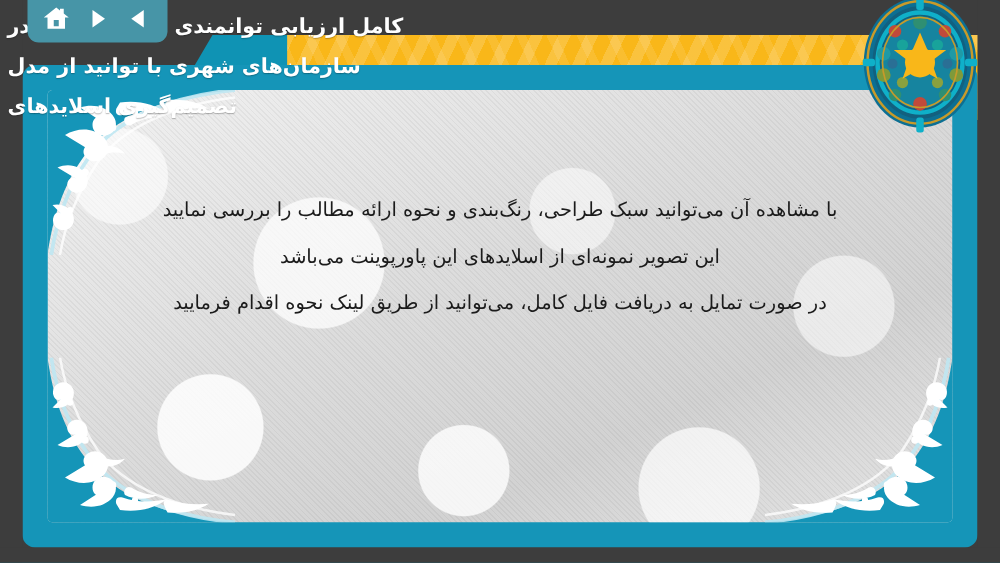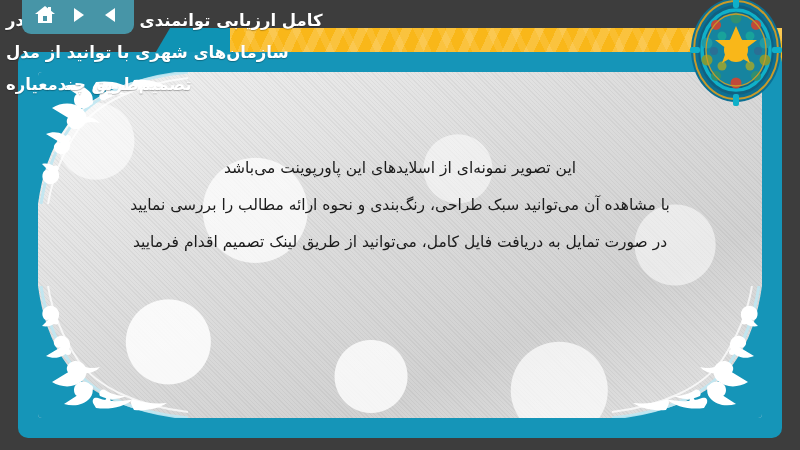--- a/index.html
+++ b/index.html
@@ -273,31 +273,31 @@
           <circle cx="52" cy="30" r="3"></circle>
           <circle cx="30" cy="66" r="3"></circle>
           <circle cx="70" cy="18" r="2.5"></circle>
           <circle cx="18" cy="96" r="2.5"></circle>
           <path d="M62,22 c8,-4 18,-4 26,0 c-7,0 -15,2 -21,6 c-4,2 -7,-3 -5,-6 z"></path>
           <path d="M38,48 c8,-5 18,-4 24,3 c-8,-2 -16,-1 -22,4 c-3,2 -5,-5 -2,-7 z"></path>
         </g>
       </svg>
 
       <div id="slide-text">
+        <div class="body-line">با مشاهده آن می‌توانید سبک طراحی، رنگ‌بندی و نحوه ارائه مطالب را بررسی نمایید</div>
         <div class="body-line">این تصویر نمونه‌ای از اسلایدهای این پاورپوینت می‌باشد</div>
-        <div class="body-line">با مشاهده آن می‌توانید سبک طراحی، رنگ‌بندی و نحوه ارائه مطالب را بررسی نمایید</div>
-        <div class="body-line">در صورت تمایل به دریافت فایل کامل، می‌توانید از طریق لینک تصمیم اقدام فرمایید</div>
+        <div class="body-line">در صورت تمایل به دریافت فایل کامل، می‌توانید از طریق لینک نحوه اقدام فرمایید</div>
       </div>
     </div>
   </div>
 
   <div id="title-block">
     <div class="title-line">کامل ارزیابی توانمندی منابع انسانی در</div>
     <div class="title-line">سازمان‌های شهری با توانید از مدل</div>
-    <div class="title-line">تصمیم‌طریق چندمعیاره</div>
+    <div class="title-line">تصمیم‌گیری اسلایدهای</div>
   </div>
 
   <svg id="medallion" viewBox="0 0 92 110">
     <ellipse cx="46" cy="52" rx="45" ry="52" fill="#0c6f93"></ellipse>
     <ellipse cx="46" cy="52" rx="42" ry="49" fill="none" stroke="#c79a2a" stroke-width="2"></ellipse>
     <ellipse cx="46" cy="52" rx="38" ry="45" fill="#12607f"></ellipse>
     <ellipse cx="46" cy="52" rx="34" ry="40" fill="none" stroke="#0fb0c9" stroke-width="3.5"></ellipse>
     <ellipse cx="46" cy="52" rx="31" ry="37" fill="#16849f"></ellipse>
     <g>
       <circle cx="46" cy="20" r="5.5" fill="#2f8f72"></circle>

